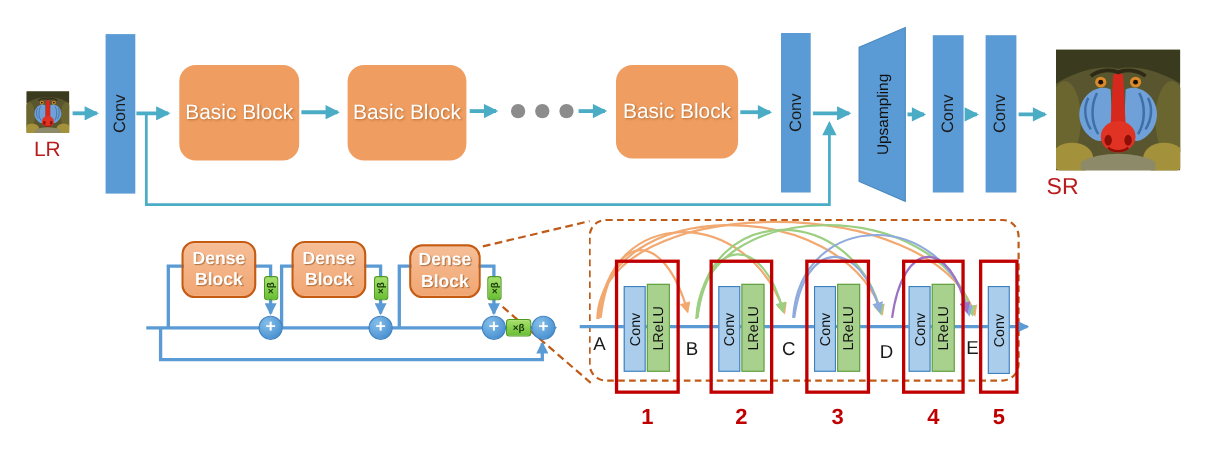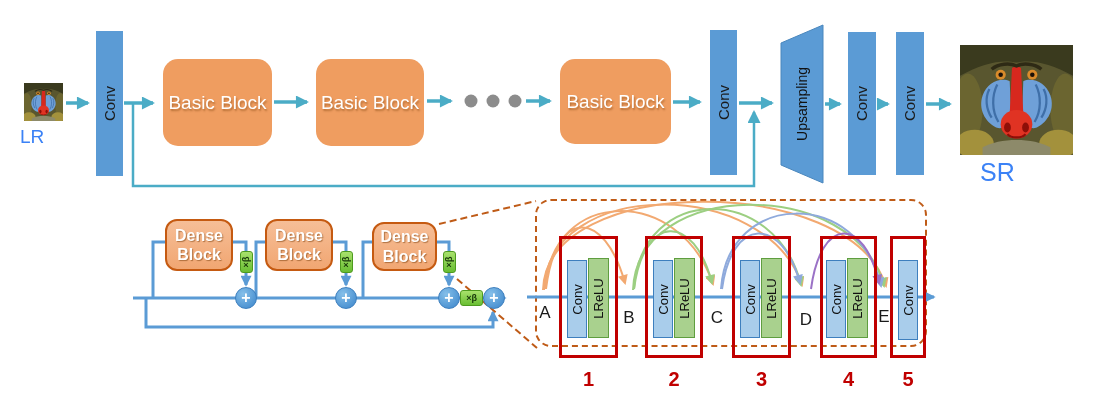--- a/index.html
+++ b/index.html
@@ -5,21 +5,21 @@
   html,body{margin:0;padding:0;background:#ffffff;}
   #canvas{position:relative;width:1105px;height:411px;background:#ffffff;overflow:hidden;
           font-family:"Liberation Sans",sans-serif;}
   .abs{position:absolute;box-sizing:border-box;}
   .flexc{display:flex;align-items:center;justify-content:center;}
   .rot span{transform:rotate(-90deg);white-space:nowrap;display:block;}
   
   .convbar{background:#5B9BD5;z-index:3;color:#1a1a1a;font-size:15px;}
   .basic{background:#EF9D60;border-radius:15px;z-index:3;color:#fff;font-weight:normal;
          font-size:19px;text-shadow:1px 1.5px 2px rgba(110,55,0,.45);}
-  .imglabel{font-size:19px;color:#3b82f6;z-index:3;}
+  .imglabel{font-size:19px;color:#b91c1c;text-align:center;z-index:3;}
   .upslabel{z-index:3;color:#111;font-size:14px;background:transparent;}
   
   .dense{background:linear-gradient(180deg,#F6BE97,#F1A672);border:2.5px solid #C55A11;
          border-radius:12px;z-index:4;color:#fff;font-weight:bold;font-size:16px;line-height:1.2;
          text-align:center;text-shadow:1px 1px 1px rgba(120,60,10,.55);flex-direction:column;}
   .beta{background:linear-gradient(180deg,#A8E16C,#69BE33);border:1.5px solid #4E9A1F;
         border-radius:3px;z-index:5;color:#17350a;font-weight:bold;font-size:9px;}
   .plus{width:22px;height:22px;border-radius:50%;z-index:5;color:#fff;font-weight:bold;
         font-size:16px;line-height:1;border:1px solid #3D7FBE;
         background:radial-gradient(circle at 35% 30%, #85BFE9 0%, #4D93D2 75%);}
@@ -166,21 +166,21 @@
   <div class="abs convbar flexc rot" style="left:848px;top:32px;width:28px;height:143px;">
     <span>Conv</span>
   </div>
   <div class="abs convbar flexc rot" style="left:896px;top:32px;width:28px;height:143px;">
     <span>Conv</span>
   </div>
 
   <svg class="abs pic" style="left:960px;top:45px;" width="113" height="110" viewBox="0 0 100 100" preserveAspectRatio="none">
       <use href="#mandrill-art"></use>
     </svg>
-  <div class="abs imglabel" style="left:980px;top:158px;width:60px;font-size:25px;">SR</div>
+  <div class="abs imglabel" style="left:936px;top:158px;width:60px;font-size:21px;">SR</div>
 
   <div class="abs dense flexc" style="left:165px;top:219px;width:68px;height:52px;">
     <span>Dense</span>
     <span>Block</span>
   </div>
   <div class="abs dense flexc" style="left:265px;top:219px;width:68px;height:52px;">
     <span>Dense</span>
     <span>Block</span>
   </div>
   <div class="abs dense flexc" style="left:372px;top:222px;width:65px;height:49px;">

